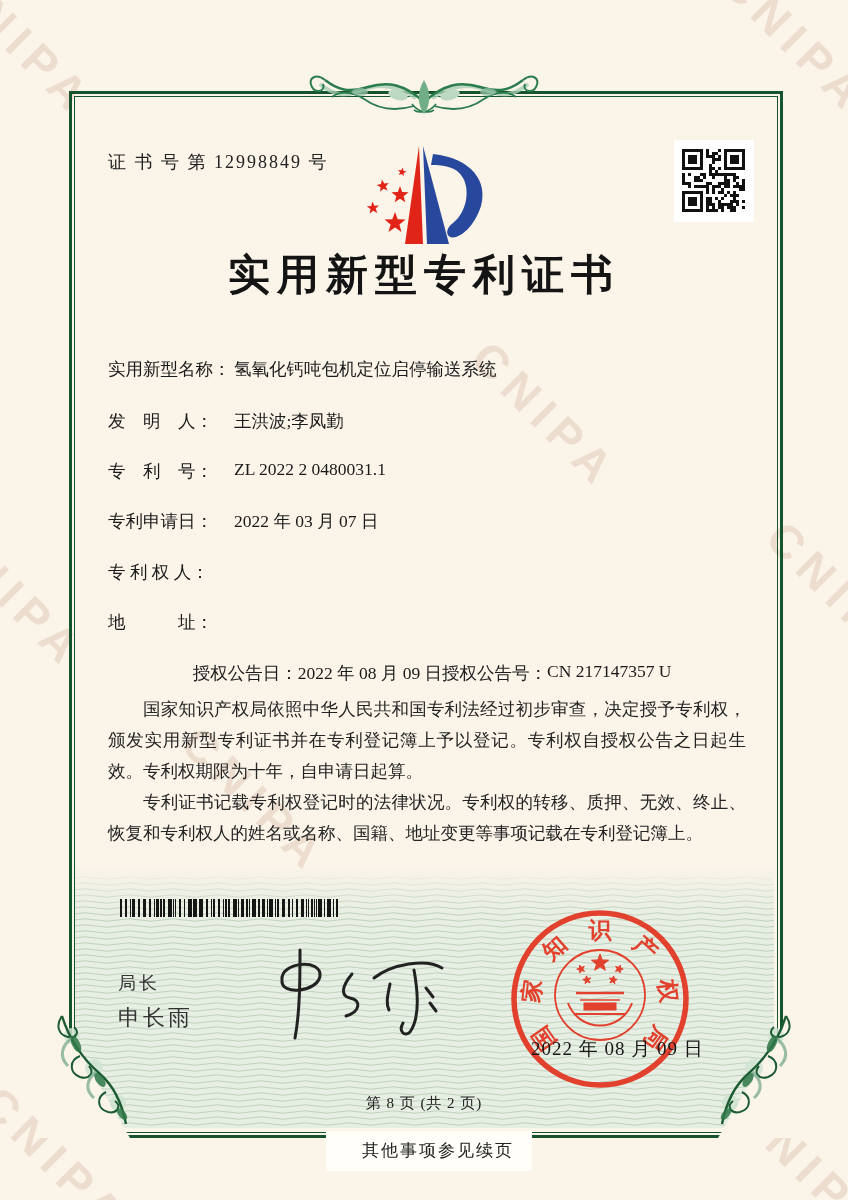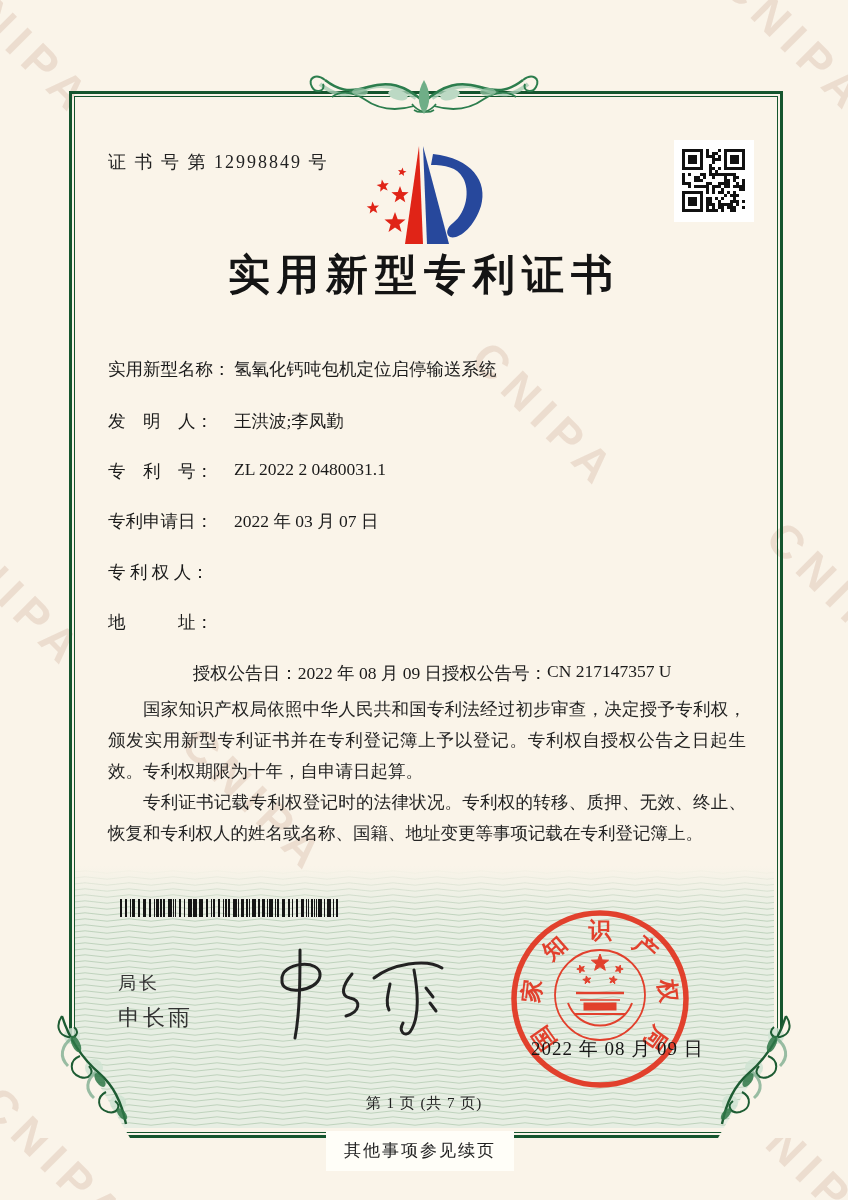--- a/index.html
+++ b/index.html
@@ -42,21 +42,21 @@
   .sig-name{position:absolute;left:118px;top:1003px;font-family:"Liberation Sans",sans-serif;
       font-size:22px;letter-spacing:3px;color:#333;}
   .sig-svg{position:absolute;left:240px;top:940px;}
   
   .seal{position:absolute;left:508px;top:905px;}
   .seal-date{position:absolute;left:531px;top:1036px;font-size:19px;letter-spacing:1px;color:#161616;}
   
   .page-num{position:absolute;left:0;top:1094px;width:100%;text-align:center;
       font-size:15px;letter-spacing:1px;color:#222;}
   .cont-box{position:absolute;left:326px;top:1131px;background:#fffef8;
-      padding:8px 18px 9px 18px;font-size:17px;letter-spacing:2px;color:#222;}
+      padding:8px 18px 9px 36px;font-size:17px;letter-spacing:2px;color:#222;}
   .corner{position:absolute;}
   .ornament{position:absolute;left:282px;top:54px;}
 </style>
 </head>
 <body>
 
 <div class="page">
 
   <div class="wm" style="left:20px;top:42px">CNIPA</div>
   <div class="wm" style="left:795px;top:40px">CNIPA</div>
@@ -469,16 +469,16 @@
         <path d="M68,88 H116" stroke-width="2.4" fill="none"></path>
         <path d="M72,95 H112" stroke-width="1.6" fill="none"></path>
         <rect x="76" y="98" width="32" height="7"></rect>
         <path d="M66,109 H118" stroke-width="2" fill="none"></path>
         <path d="M60,98 a34,34 0 0,0 64,0" stroke-width="2" fill="none"></path>
       </g>
     </g>
   </svg>
   <div class="seal-date">2022 年 08 月 09 日</div>
 
-  <div class="page-num">第 1 页 (共 7 页)</div>
+  <div class="page-num">第 8 页 (共 2 页)</div>
   <div class="cont-box">其他事项参见续页</div>
 
 </div>
 
 </body></html>

